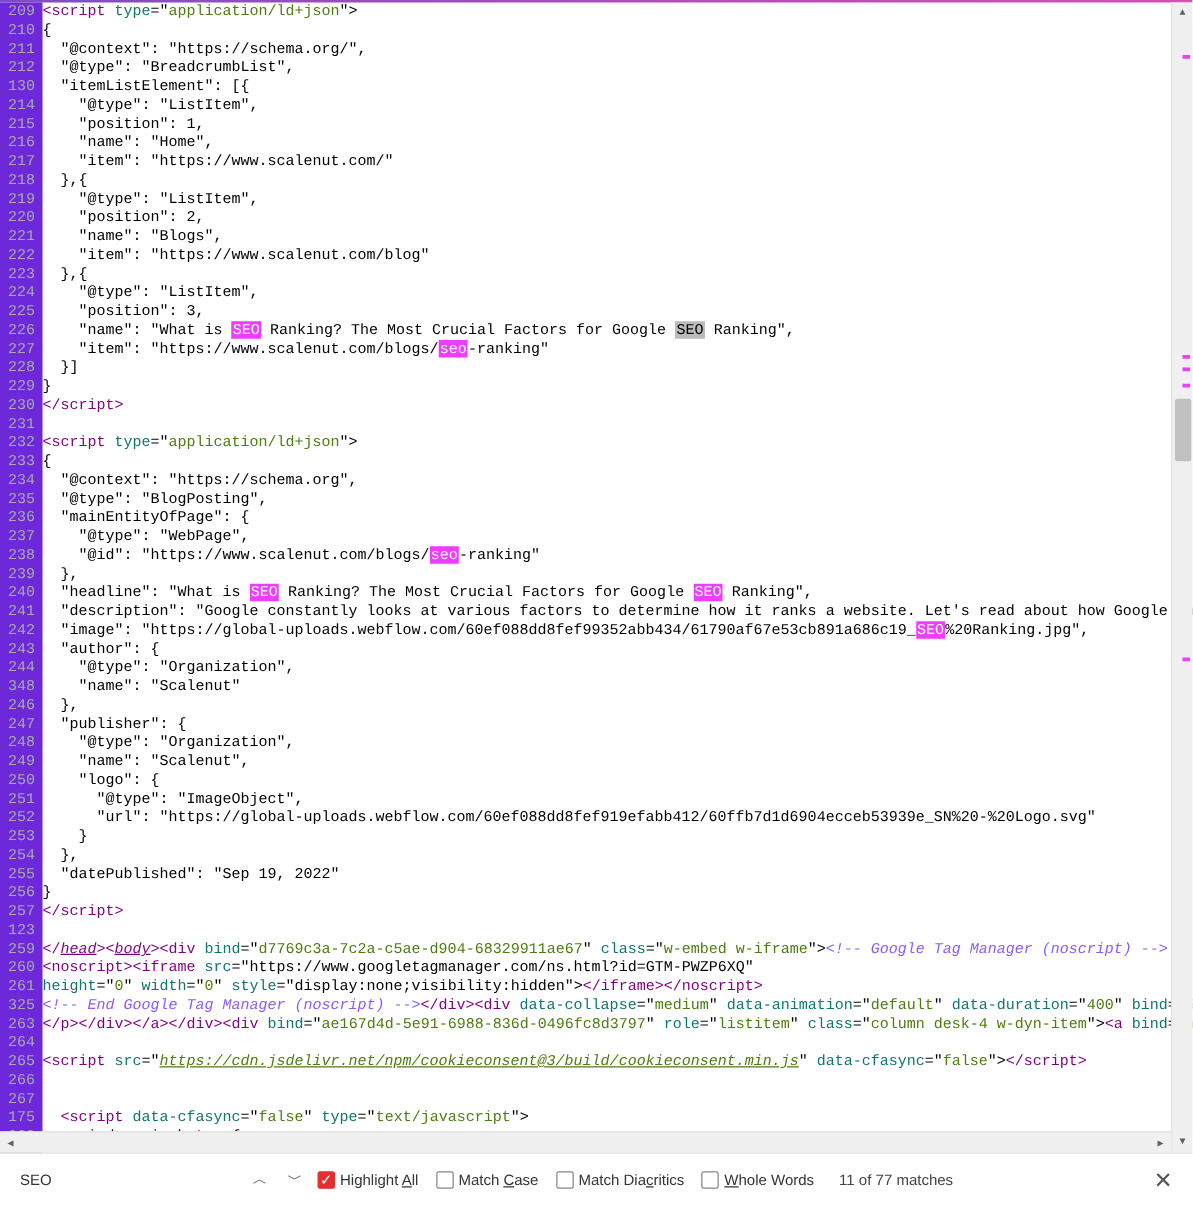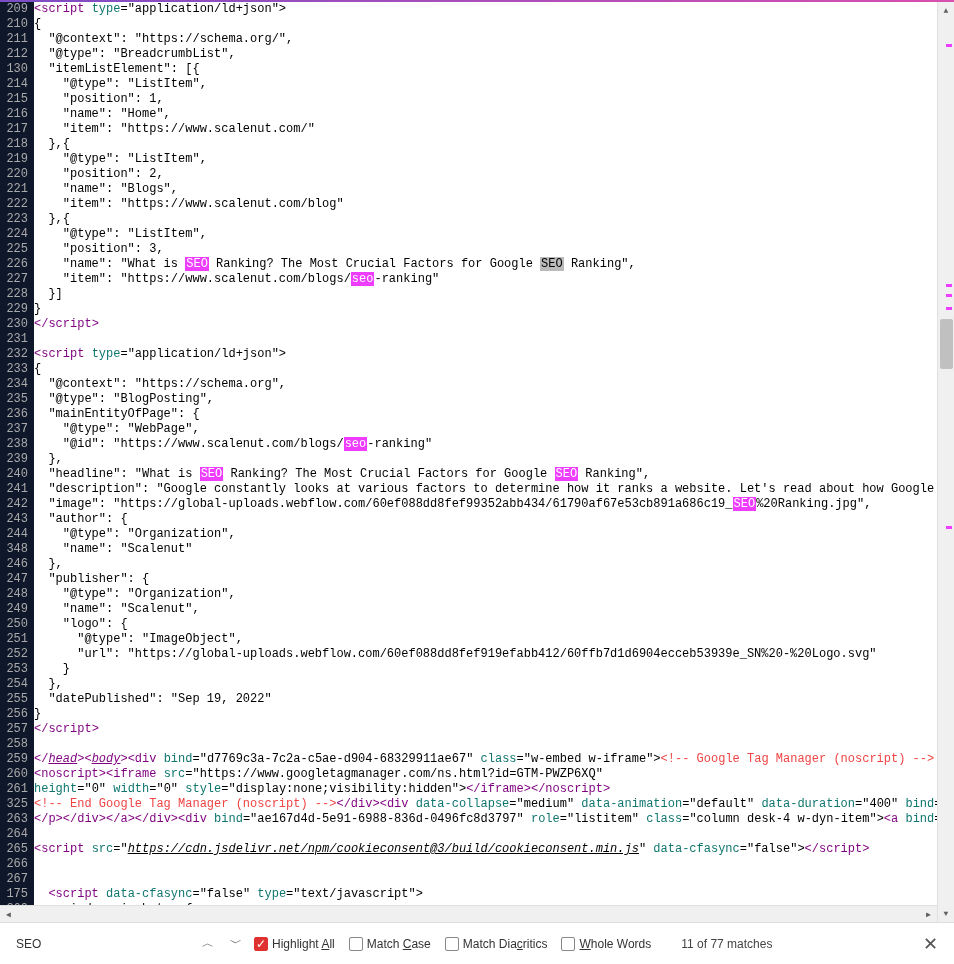--- a/index.html
+++ b/index.html
@@ -17,43 +17,43 @@
     height: 2px;
     background: linear-gradient(90deg, #7b4dc4, #d84fb0);
   }
   .editor-container {
     display: flex;
     height: 920px;
     position: relative;
   }
   .gutter {
     width: 34px;
-    background: #0f172a;
+    background: #6d28d9;
     padding-right: 6px;
     text-align: right;
     color: #aaa;
     font-size: 12px;
     line-height: 15px;
     user-select: none;
     flex-shrink: 0;
   }
   .gutter div { height: 15px; }
   .code-area {
     flex: 1;
     overflow: hidden;
     line-height: 15px;
     white-space: pre;
     font-size: 12px;
     position: relative;
   }
   .code-line { height: 15px; }
   .tag { color: #7f007f; }
   .attr-name { color: #0f766e; }
-  .attr-val { color: #000000; }
-  .comment { color: #ef4444; }
+  .attr-val { color: #4d7c0f; }
+  .comment { color: #8b5cf6; font-style: italic; }
   .hl-pink { background: #ef3dff; color: #fff; padding: 0 1px; }
   .hl-gray { background: #bbb; color: #000; padding: 0 1px; }
   .underline { text-decoration: underline; font-style: italic; }
 
   .scrollbar-v {
     position: absolute;
     right: 0;
     top: 2px;
     width: 17px;
     height: 920px;
@@ -155,21 +155,21 @@
     color: #fff;
   }
   .findbar label {
     display: inline-flex;
     align-items: center;
     color: #333;
     margin-right: 6px;
     cursor: pointer;
   }
   .findbar .access-key { text-decoration: underline; }
-  .findbar .matches { color: #444; margin-left: 16px; }
+  .findbar .matches { color: #444; margin-left: 6px; }
   .findbar .close {
     margin-left: auto;
     font-size: 18px;
     color: #555;
     cursor: pointer;
     padding: 0 6px;
   }
 </style>
 </head>
 <body>
@@ -220,21 +220,21 @@
       <div>248</div>
       <div>249</div>
       <div>250</div>
       <div>251</div>
       <div>252</div>
       <div>253</div>
       <div>254</div>
       <div>255</div>
       <div>256</div>
       <div>257</div>
-      <div>258</div>
+      <div>123</div>
       <div>259</div>
       <div>260</div>
       <div>261</div>
       <div>325</div>
       <div>263</div>
       <div>264</div>
       <div>265</div>
       <div>266</div>
       <div>267</div>
       <div>175</div>

